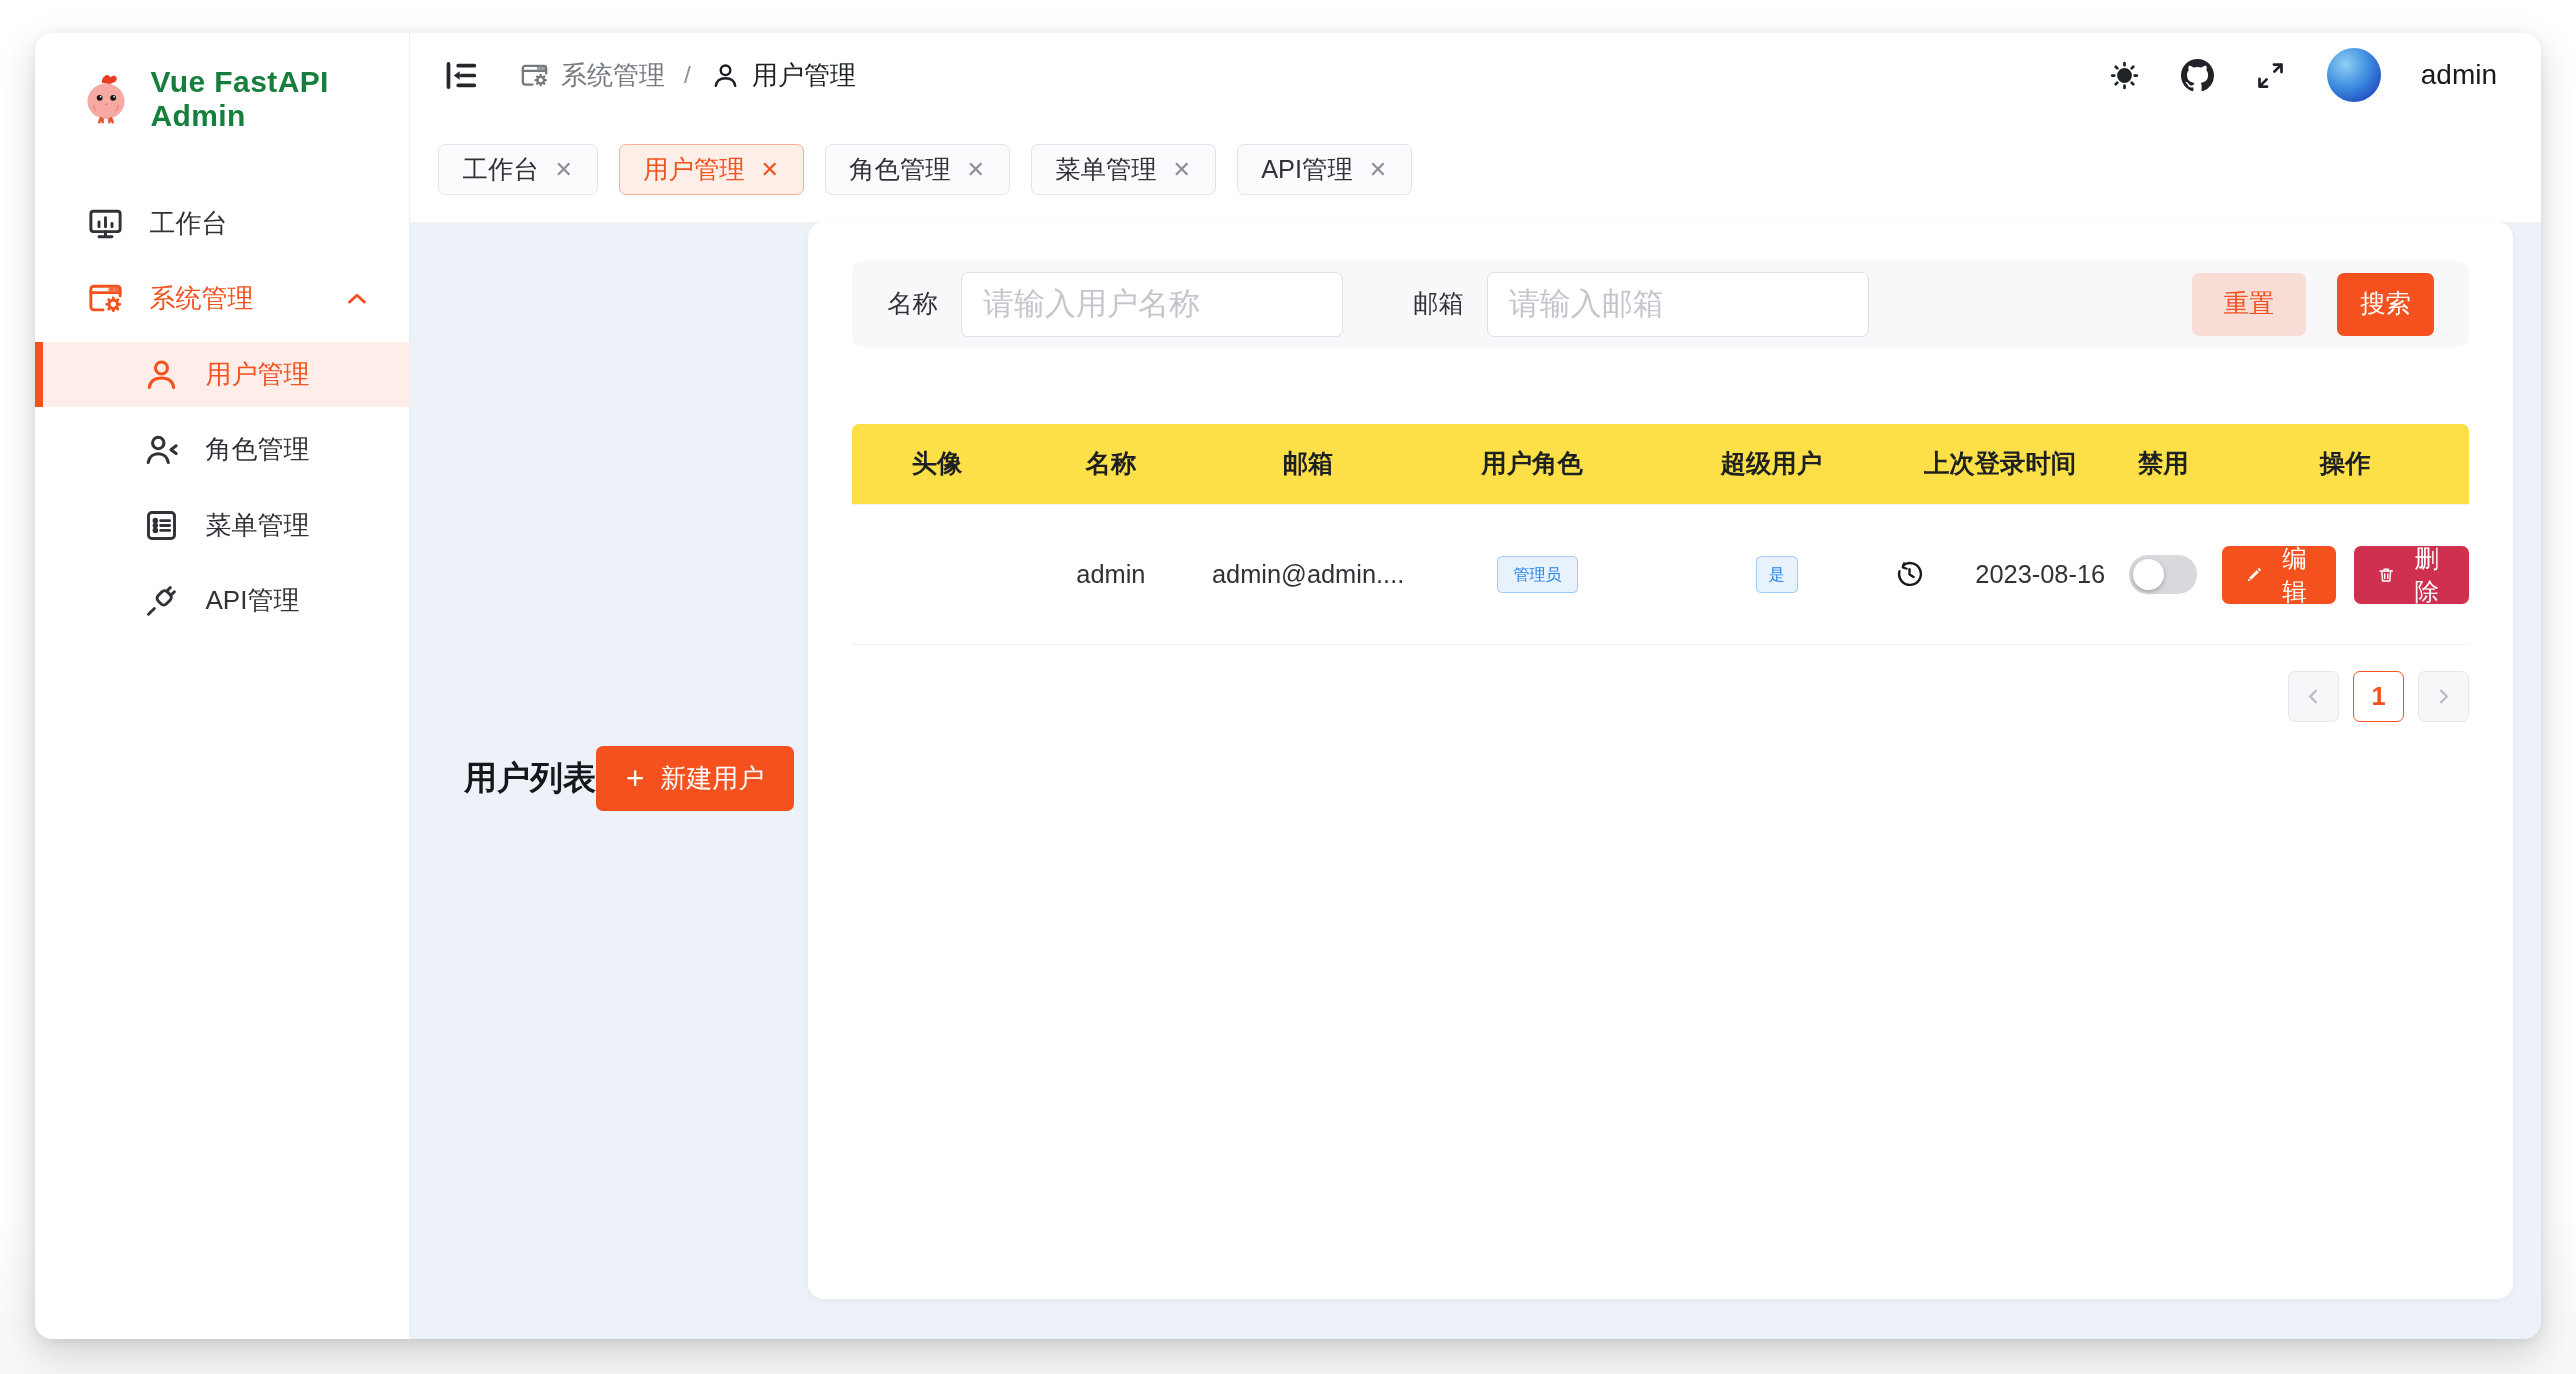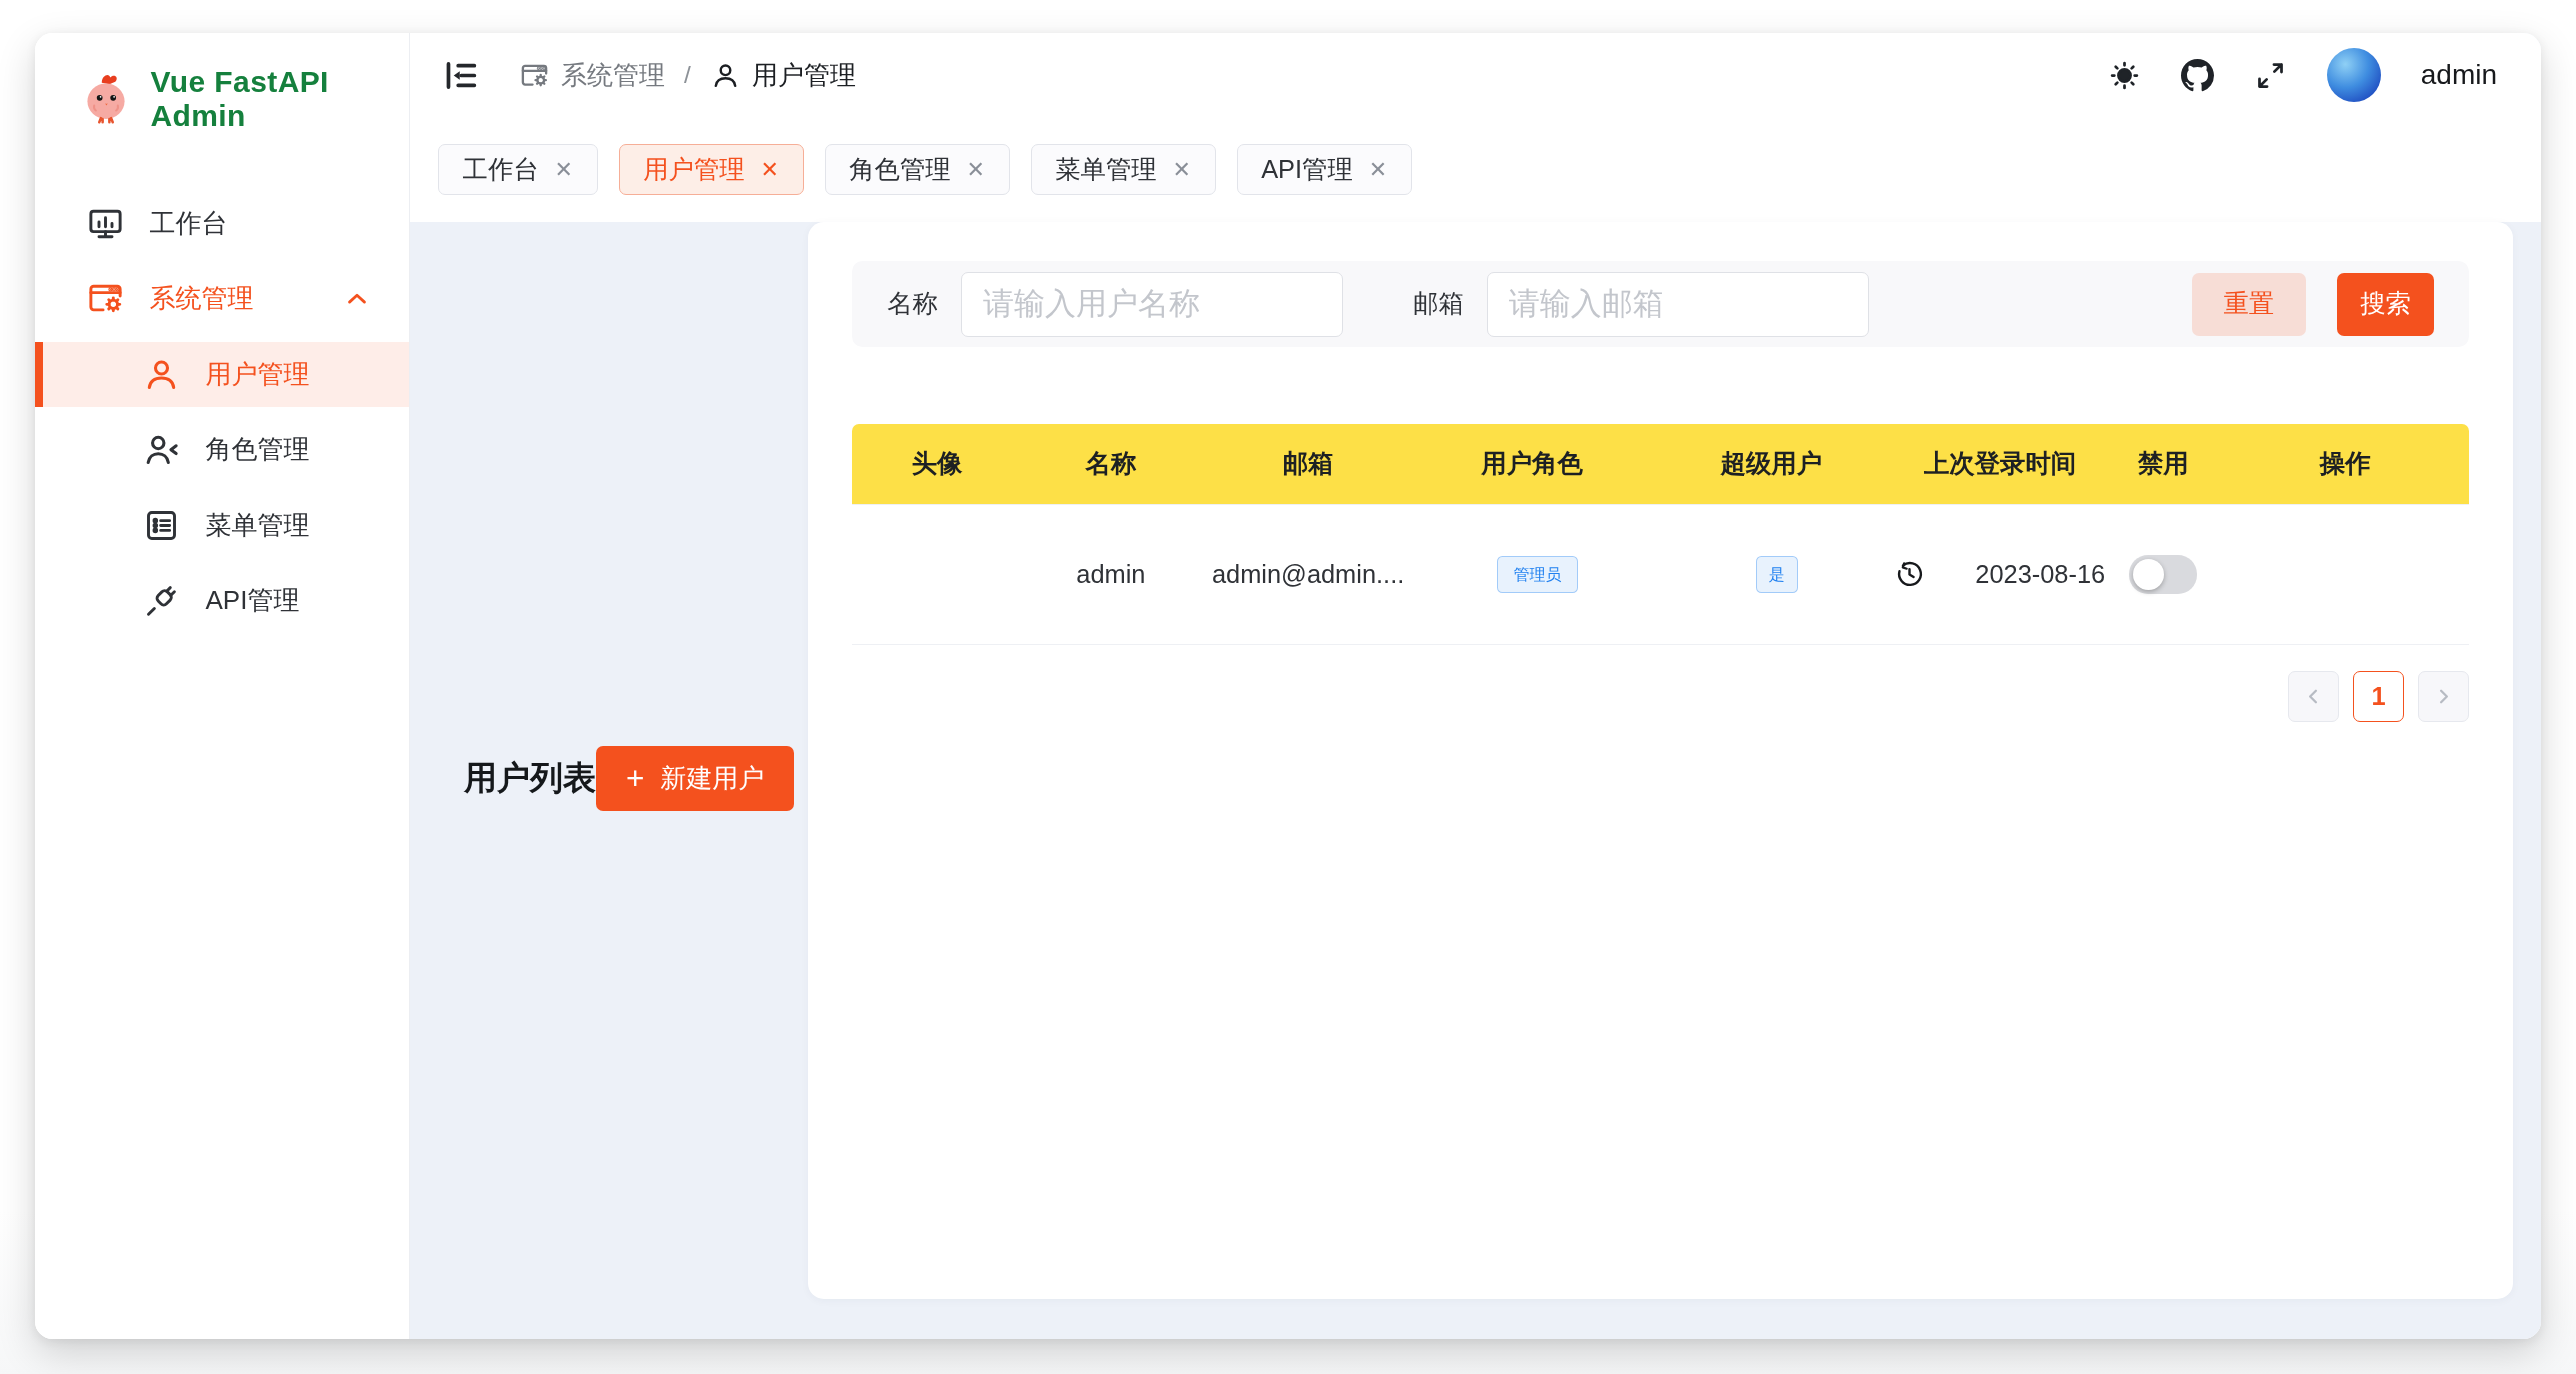--- a/index.html
+++ b/index.html
@@ -307,20 +307,39 @@
                   <path d="M7.5 2.8L6.4 6.1 9.7 7.2" stroke-width="1.8"></path>
                   <path d="M12 7.6V12l3.4 2"></path>
                 </svg>
                 <span>2023-08-16</span>
               </div>
               <div class="td">
                 <div class="switch">
                   <div class="knob"></div>
                 </div>
               </div>
+              <div class="td">
+                <button class="btn btn-edit">
+                  <svg class="act-icon" viewBox="0 0 24 24" fill="currentColor">
+                    <path d="M3.7 20.3l.9-3.5 2.6 2.6-3.5.9z"></path>
+                    <path d="M5.4 15.9L15.3 6l2.7 2.7-9.9 9.9-2.7-2.7z"></path>
+                    <path d="M16.3 5l1.2-1.2c.6-.6 1.5-.6 2.1 0l.6.6c.6.6.6 1.5 0 2.1L19 7.7 16.3 5z"></path>
+                  </svg>
+                  <span>编辑</span>
+                </button>
+                <button class="btn btn-delete">
+                  <svg class="act-icon" viewBox="0 0 24 24" fill="none" stroke="currentColor" stroke-width="1.9" stroke-linecap="round" stroke-linejoin="round">
+                    <path d="M4 7h16"></path>
+                    <path d="M9.2 7V4.8h5.6V7"></path>
+                    <path d="M6.3 7l.9 13h9.6l.9-13"></path>
+                    <path d="M10 10.8v6 M14 10.8v6"></path>
+                  </svg>
+                  <span>删除</span>
+                </button>
+              </div>
             </div>
           </div>
 
           <div class="pagination">
             <div class="pg pg-nav">
               <svg viewBox="0 0 24 24" fill="none" stroke="currentColor" stroke-width="2.4" stroke-linecap="round" stroke-linejoin="round">
                 <path d="M14.5 6L8.5 12l6 6"></path>
               </svg>
             </div>
             <div class="pg pg-num">1</div>

